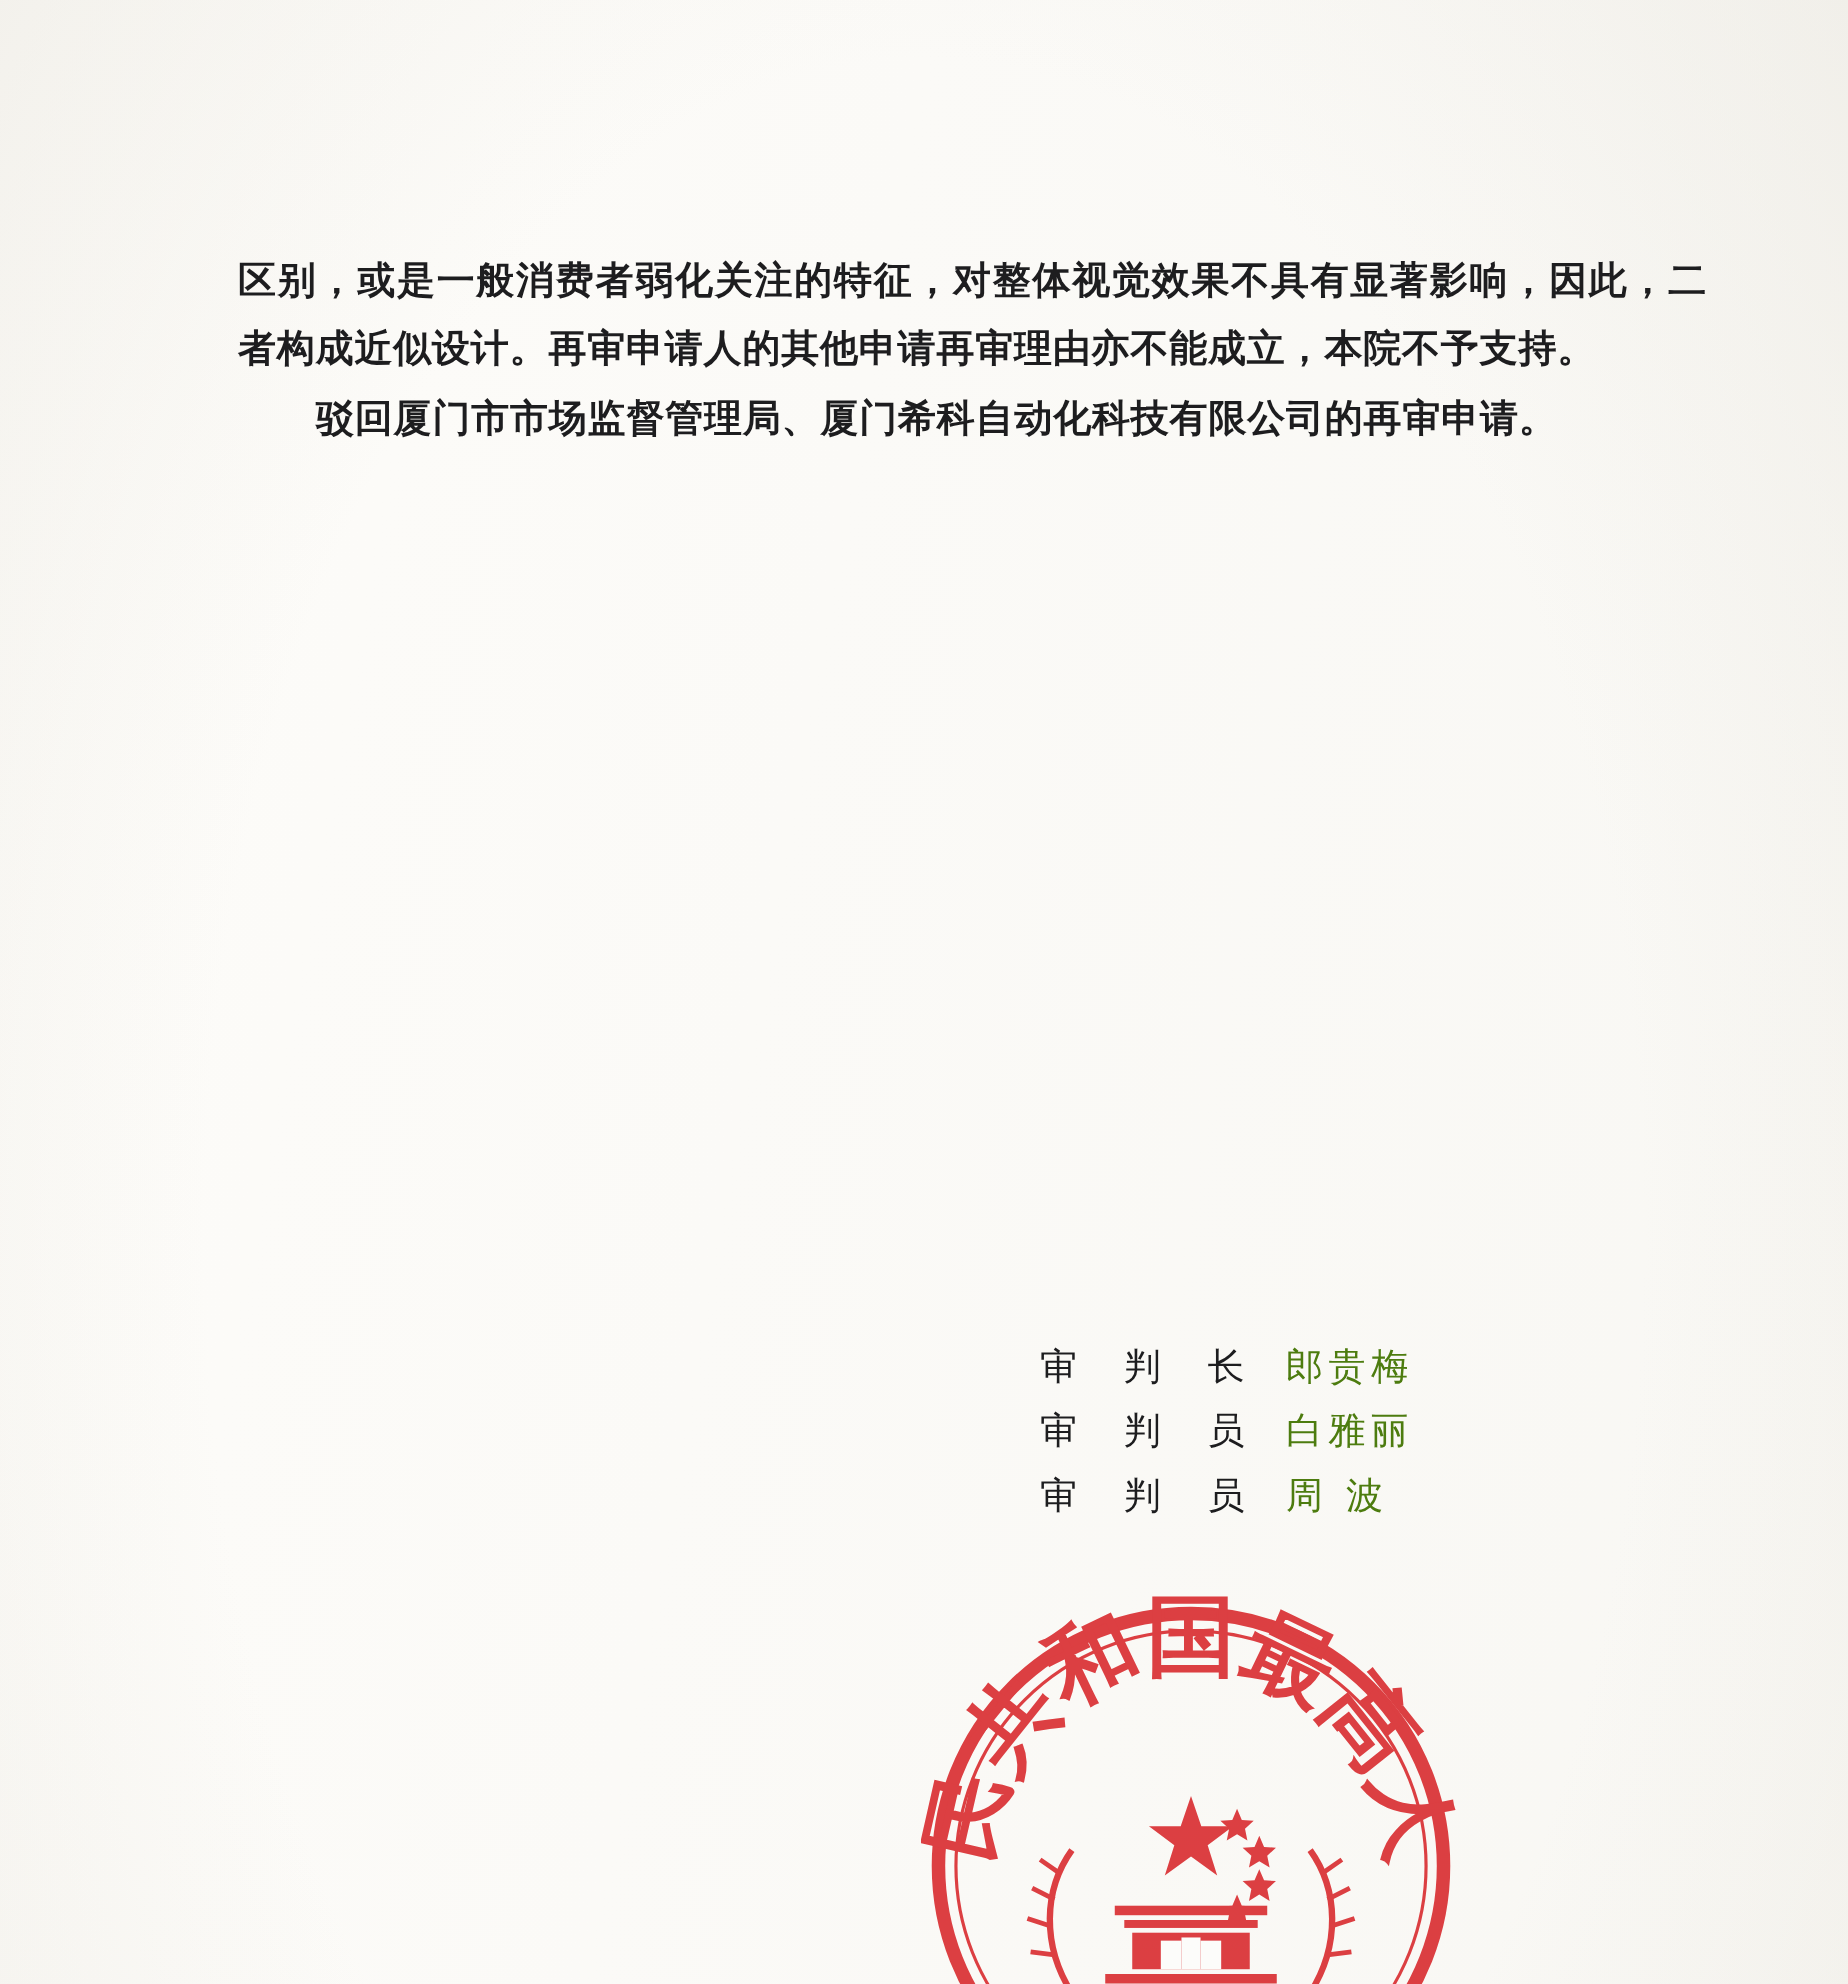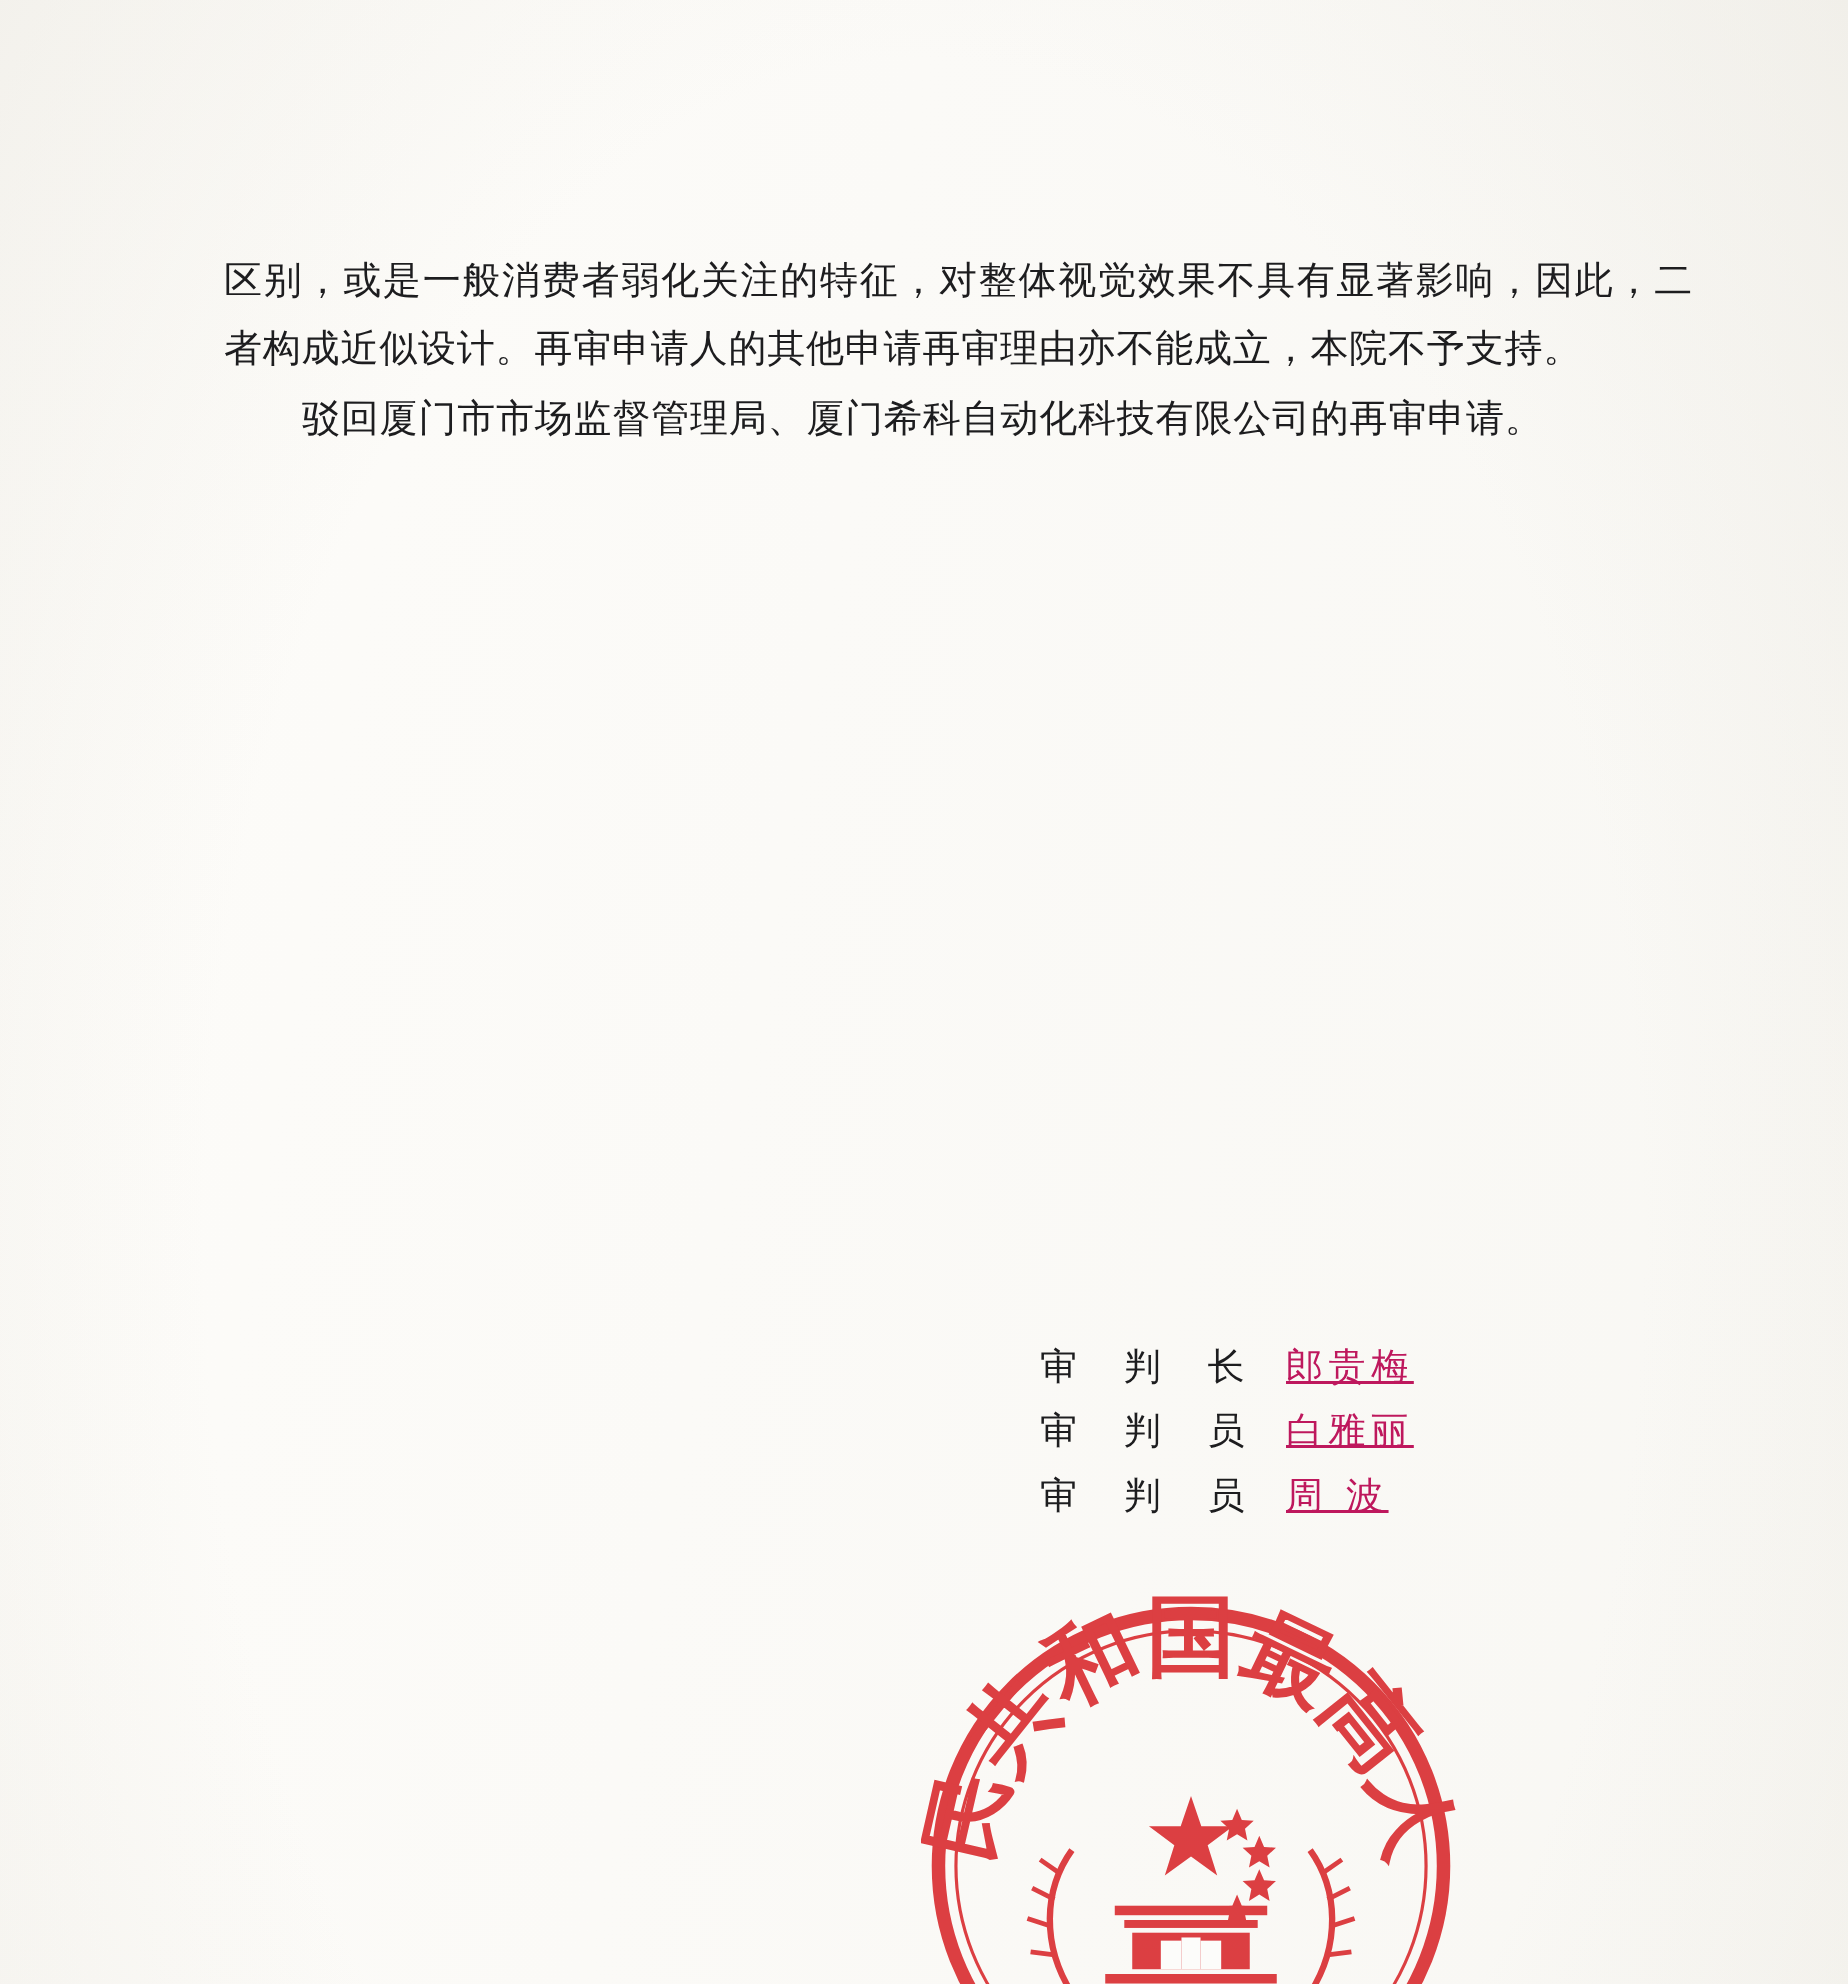--- a/index.html
+++ b/index.html
@@ -21,23 +21,24 @@
   #paper-texture {
     position: absolute;
     inset: 0;
     background:
       radial-gradient(ellipse at 50% 45%, rgba(255,255,255,0) 55%, rgba(231,228,220,0.55) 100%),
       linear-gradient(100deg, #fdfcf9 0%, #fbfaf7 40%, #f8f7f3 100%);
     pointer-events: none;
   }
   #doc-body {
     position: absolute;
-    left: 224px;
+    left: 238px;
     top: 246px;
     width: 1469px;
+    font-weight: bold;
   }
   .para {
     font-family: "DejaVu Serif", serif;
     font-size: 38px;
     line-height: 68px;
     color: #1d1d1f;
     letter-spacing: 0.8px;
     text-align: justify;
     margin: 0 0 2.4px 0;
     white-space: pre-wrap;
@@ -61,24 +62,23 @@
     font-family: "DejaVu Serif", serif;
     font-size: 37px;
     color: #1d1d1f;
     width: 246px;
     letter-spacing: 17.5px;
     white-space: nowrap;
   }
   .sig-name {
     font-family: "DejaVu Serif", serif;
     font-size: 37px;
-    color: #be185d;
+    color: #4d7c0f;
     letter-spacing: 5.6px;
     white-space: nowrap;
-    text-decoration: underline;
   }
 
   
   #seal {
     position: absolute;
     left: 921px;
     top: 1596px;
     width: 540px;
     height: 540px;
     pointer-events: none;

